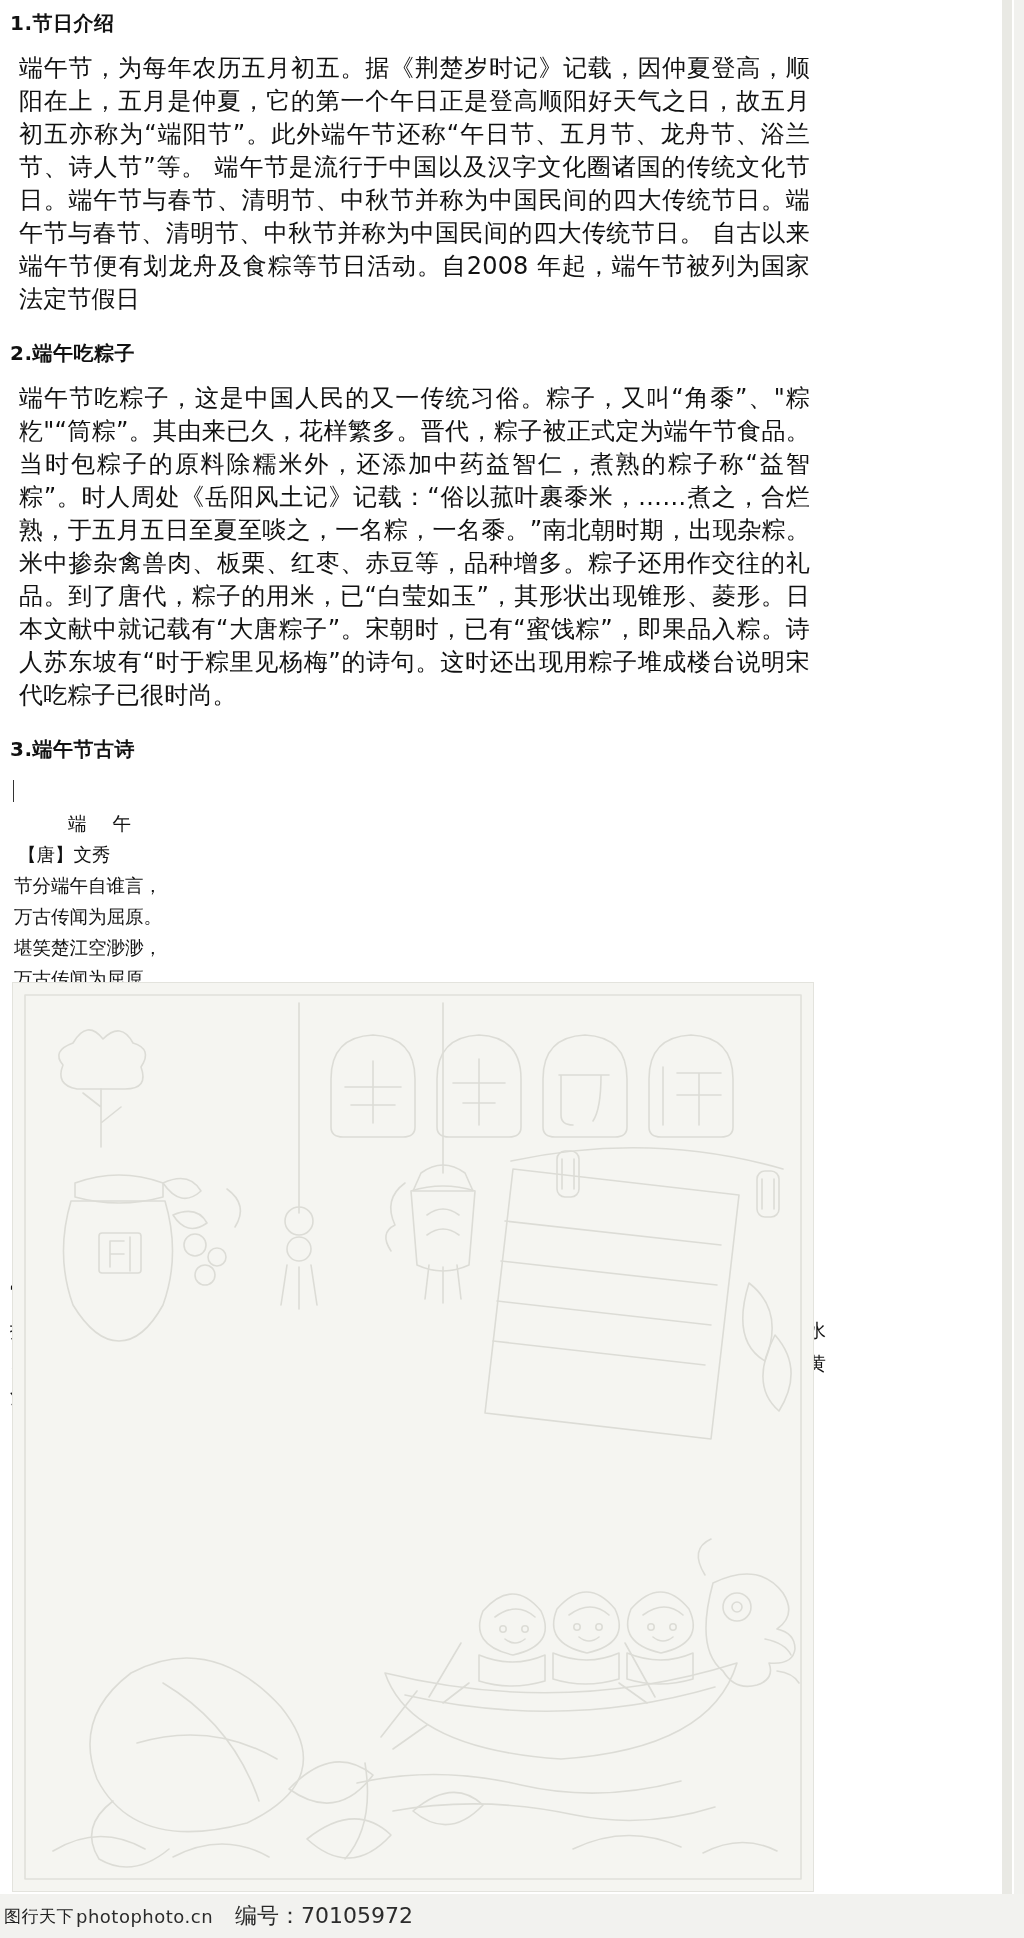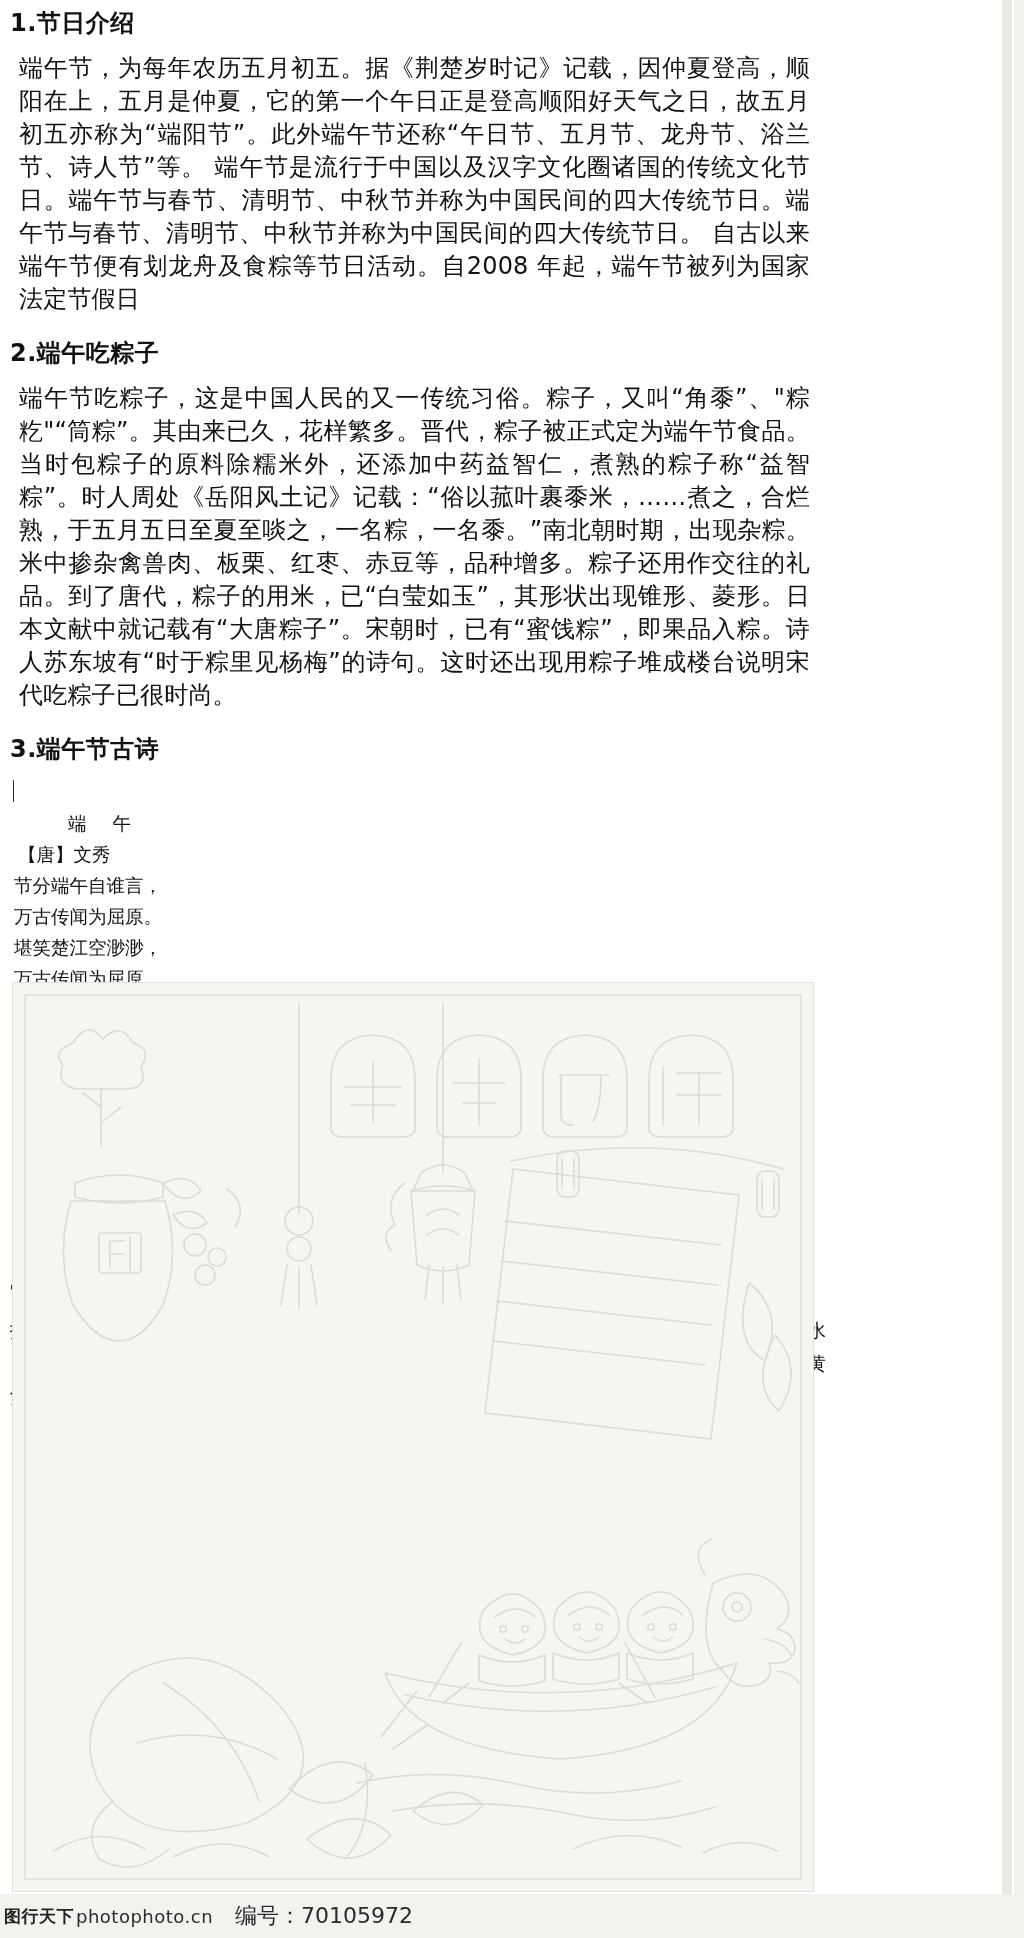--- a/index.html
+++ b/index.html
@@ -34,21 +34,21 @@
   .edge-strip.b { right: 0px; background: #f1f1ee; }
 
   .doc {
     position: absolute;
     left: 10px;
     top: 8px;
     width: 800px;
   }
 
   .heading {
-    font-size: 24px;
+    font-size: 20px;
     line-height: 30px;
     margin: 0 0 14px 0;
     letter-spacing: 0.5px;
   }
   .para {
     font-size: 24px;
     line-height: 33px;
     margin: 0 0 22px 9px;
     text-align: justify;
     text-justify: inter-ideograph;
@@ -127,21 +127,20 @@
     display: inline-flex;
     align-items: center;
     font-size: 19px;
     color: #3a3a3a;
     letter-spacing: 0.5px;
   }
   .footer-logo .cn {
     font-size: 17px;
     color: #222;
     margin-right: 2px;
-    font-weight: bold;
   }
   .footer-logo .en {
     font-family: "DejaVu Sans", "Liberation Sans", sans-serif;
     font-size: 18px;
     color: #2b2b2b;
   }
   .footer-code {
     margin-left: 22px;
     font-size: 22px;
     color: #2b2b2b;

